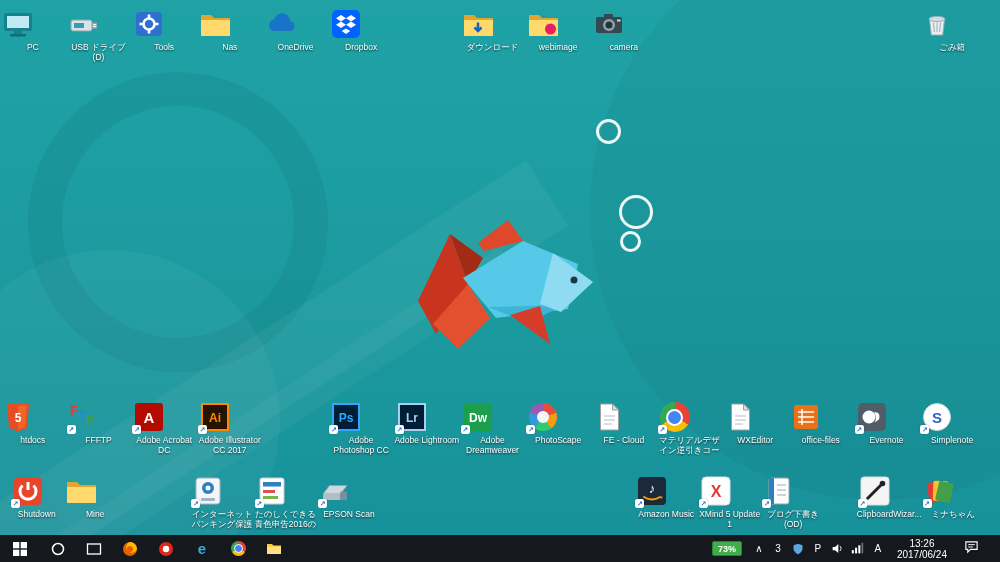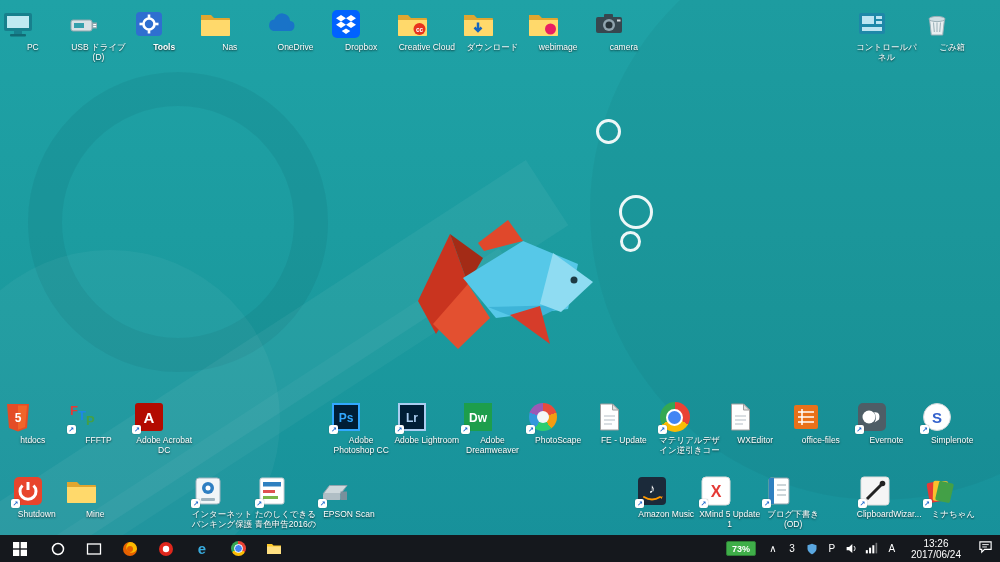--- a/index.html
+++ b/index.html
@@ -41,21 +41,21 @@
   .chrome-core-lg{width:13px;height:13px;border-radius:50%;background:#4285f4;border:2.5px solid #fff;}
   
   .taskbar{position:absolute;left:0;right:0;bottom:0;height:27px;background:#15181d;display:flex;align-items:center;z-index:10;}
   .tb-btn{width:36px;height:27px;display:flex;align-items:center;justify-content:center;flex:0 0 auto;}
   .tb-btn svg{width:16px;height:16px;display:block;}
   .tb-start{width:40px;}
   .tb-pinned{display:flex;height:100%;}
   .chrome-ball{width:15px;height:15px;border-radius:50%;display:flex;align-items:center;justify-content:center;
            background:conic-gradient(#ea4335 0 120deg,#fbbc05 0 240deg,#34a853 0 360deg);}
   .chrome-core{width:7px;height:7px;border-radius:50%;background:#4285f4;border:1.5px solid #fff;}
-  .tray{margin-left:auto;display:flex;align-items:center;height:100%;padding-right:0;}
+  .tray{margin-left:auto;display:flex;align-items:center;height:100%;padding-right:14px;}
   .battery-badge{background:#3fae49;border:1px solid #2d7e35;color:#fff;font-size:9px;font-weight:bold;
                  padding:1.5px 5px;border-radius:2px;margin-right:10px;line-height:10px;}
   .tray-chevron{color:#fff;font-size:10px;width:14px;text-align:center;margin-right:2px;}
   .tray-ic{min-width:14px;height:27px;display:flex;align-items:center;justify-content:center;
            color:#fff;font-size:10px;margin:0 3px;}
   .tray-ic svg{display:block;}
   .clock{color:#fff;font-size:10px;line-height:11px;text-align:center;margin:0 9px;white-space:nowrap;}
   .action-btn{width:30px;height:27px;display:flex;align-items:center;justify-content:center;}
 </style>
 </head>
@@ -102,21 +102,21 @@
           <svg viewBox="0 0 34 34">
             <rect x="4" y="13" width="21" height="11" rx="2" fill="#d9e2e6" stroke="#8fa6ad"></rect>
             <rect x="25" y="15.5" width="5" height="6" fill="#8fa6ad"></rect>
             <rect x="26.2" y="17" width="3" height="1.2" fill="#fff"></rect>
             <rect x="26.2" y="19" width="3" height="1.2" fill="#fff"></rect>
             <rect x="7" y="16" width="10" height="5" fill="#35a0ad"></rect>
           </svg>
         </div>
         <div class="icon-label">USB ドライブ (D)</div>
       </div>
-      <div class="icon-cell" style="grid-column: 3; font-weight: bold;">
+      <div class="icon-cell" style="grid-column: 3;">
         <div class="icon-art">
           <svg viewBox="0 0 34 34">
             <rect x="4" y="5" width="26" height="24" rx="4" fill="#2f6fd0"></rect>
             <circle cx="17" cy="17" r="5.5" fill="none" stroke="#fff" stroke-width="2.6"></circle>
             <g stroke="#fff" stroke-width="2.6">
               <line x1="17" y1="7.5" x2="17" y2="11.5"></line>
               <line x1="17" y1="22.5" x2="17" y2="26.5"></line>
               <line x1="7.5" y1="17" x2="11.5" y2="17"></line>
               <line x1="22.5" y1="17" x2="26.5" y2="17"></line>
             </g>
@@ -143,31 +143,20 @@
       </div>
       <div class="icon-cell" style="grid-column: 6;">
         <div class="icon-art">
           <svg viewBox="0 0 34 34">
             <rect x="3" y="3" width="28" height="28" rx="5" fill="#0062ff"></rect>
             <path d="M12 8 l5 3.2 -5 3.2 -5 -3.2 z M22 8 l5 3.2 -5 3.2 -5 -3.2 z M12 14.6 l5 3.2 -5 3.2 -5 -3.2 z M22 14.6 l5 3.2 -5 3.2 -5 -3.2 z M17 21.4 l4.3 2.7 -4.3 2.8 -4.3 -2.8 z" fill="#fff"></path>
           </svg>
         </div>
         <div class="icon-label">Dropbox</div>
       </div>
-      <div class="icon-cell" style="grid-column: 7;">
-        <div class="icon-art">
-          <svg viewBox="0 0 34 34">
-            <path d="M3 8 h10 l3 3 h15 a1 1 0 0 1 1 1 v16 a1 1 0 0 1 -1 1 H4 a1 1 0 0 1 -1 -1 z" fill="#e0a62f"></path>
-            <path d="M3 13 h29 v15 a1 1 0 0 1 -1 1 H4 a1 1 0 0 1 -1 -1 z" fill="#ffd96b"></path>
-            <circle cx="24.5" cy="22" r="6" fill="#e8321e"></circle>
-            <text x="24.5" y="24.5" font-size="6.5" font-weight="bold" text-anchor="middle" fill="#fff">cc</text>
-          </svg>
-        </div>
-        <div class="icon-label">Creative Cloud</div>
-      </div>
       <div class="icon-cell" style="grid-column: 8;">
         <div class="icon-art">
           <svg viewBox="0 0 34 34">
             <path d="M3 8 h10 l3 3 h15 a1 1 0 0 1 1 1 v16 a1 1 0 0 1 -1 1 H4 a1 1 0 0 1 -1 -1 z" fill="#e0a62f"></path>
             <path d="M3 13 h29 v15 a1 1 0 0 1 -1 1 H4 a1 1 0 0 1 -1 -1 z" fill="#ffd96b"></path>
             <line x1="17" y1="15.5" x2="17" y2="23" stroke="#1565c0" stroke-width="2.5"></line>
             <path d="M13.5 20.5 L17 24 l3.5 -3.5" fill="none" stroke="#1565c0" stroke-width="2.5"></path>
           </svg>
         </div>
         <div class="icon-label">ダウンロード</div>
@@ -187,32 +176,20 @@
           <svg viewBox="0 0 34 34">
             <rect x="4" y="10" width="26" height="16" rx="2" fill="#37474f"></rect>
             <rect x="12" y="7" width="9" height="4" rx="1" fill="#37474f"></rect>
             <circle cx="17" cy="18" r="6" fill="#90a4ae"></circle>
             <circle cx="17" cy="18" r="3.5" fill="#263238"></circle>
             <rect x="25" y="12.5" width="3.5" height="2" fill="#cfd8dc"></rect>
           </svg>
         </div>
         <div class="icon-label">camera</div>
       </div>
-      <div class="icon-cell" style="grid-column: 14;">
-        <div class="icon-art">
-          <svg viewBox="0 0 34 34">
-            <rect x="4" y="6" width="26" height="21" rx="2" fill="#1e88a8"></rect>
-            <rect x="7" y="9" width="12" height="8" fill="#bde5f2"></rect>
-            <rect x="21" y="9" width="6" height="3" fill="#bde5f2"></rect>
-            <rect x="21" y="14" width="6" height="3" fill="#bde5f2"></rect>
-            <rect x="7" y="20" width="20" height="4" fill="#bde5f2"></rect>
-          </svg>
-        </div>
-        <div class="icon-label">コントロールパネル</div>
-      </div>
       <div class="icon-cell" style="grid-column: 15;">
         <div class="icon-art">
           <svg viewBox="0 0 34 34">
             <path d="M9.5 12 h15 l-1.8 16 h-11.4 z" fill="#e8eef0" stroke="#9ab0b8"></path>
             <ellipse cx="17" cy="12" rx="8" ry="2.6" fill="#cfdde2" stroke="#9ab0b8"></ellipse>
             <path d="M13.5 15.5 l0.8 9.5 M17 15.5 v9.5 M20.5 15.5 l-0.8 9.5" stroke="#9ab0b8" fill="none"></path>
           </svg>
         </div>
         <div class="icon-label">ごみ箱</div>
       </div>
@@ -241,20 +218,31 @@
       </div>
       <div class="icon-cell" style="grid-column: 3;">
         <div class="icon-art">
           <svg viewBox="0 0 34 34">
             <rect x="3" y="3" width="28" height="28" rx="3" fill="#b30b00"></rect>
             <text x="17" y="23" font-size="15" font-weight="bold" text-anchor="middle" fill="#fff">A</text>
           </svg>
           <span class="shortcut-badge">↗</span>
         </div>
         <div class="icon-label">Adobe Acrobat DC</div>
+      </div>
+      <div class="icon-cell" style="grid-column: 4;">
+        <div class="icon-art">
+          <svg viewBox="0 0 34 34">
+            <rect x="3" y="3" width="28" height="28" fill="#261300"></rect>
+            <rect x="4" y="4" width="26" height="26" fill="none" stroke="#ff8800" stroke-width="2"></rect>
+            <text x="17" y="22" font-size="12" font-weight="bold" text-anchor="middle" fill="#ff8800">Ai</text>
+          </svg>
+          <span class="shortcut-badge">↗</span>
+        </div>
+        <div class="icon-label">Adobe Illustrator CC 2017</div>
       </div>
       <div class="icon-cell" style="grid-column: 6;">
         <div class="icon-art">
           <svg viewBox="0 0 34 34">
             <rect x="3" y="3" width="28" height="28" fill="#001e36"></rect>
             <rect x="4" y="4" width="26" height="26" fill="none" stroke="#31a8ff" stroke-width="2"></rect>
             <text x="17" y="22" font-size="12" font-weight="bold" text-anchor="middle" fill="#31a8ff">Ps</text>
           </svg>
           <span class="shortcut-badge">↗</span>
         </div>
@@ -295,21 +283,21 @@
           <svg viewBox="0 0 34 34">
             <path d="M8.5 4 h12 l6 6 v20 h-18 z" fill="#fff" stroke="#9e9e9e"></path>
             <path d="M20.5 4 l6 6 h-6 z" fill="#e0e0e0" stroke="#9e9e9e"></path>
             <g stroke="#c5cdd2" stroke-width="1.3">
               <line x1="12" y1="16" x2="23" y2="16"></line>
               <line x1="12" y1="20" x2="23" y2="20"></line>
               <line x1="12" y1="24" x2="20" y2="24"></line>
             </g>
           </svg>
         </div>
-        <div class="icon-label">FE - Update</div>
+        <div class="icon-label">FE - Cloud</div>
       </div>
       <div class="icon-cell" style="grid-column: 11;">
         <div class="icon-art">
           <div class="chrome-ball-lg">
             <div class="chrome-core-lg"></div>
           </div>
           <span class="shortcut-badge">↗</span>
         </div>
         <div class="icon-label">マテリアルデザイン逆引きコード</div>
       </div>

